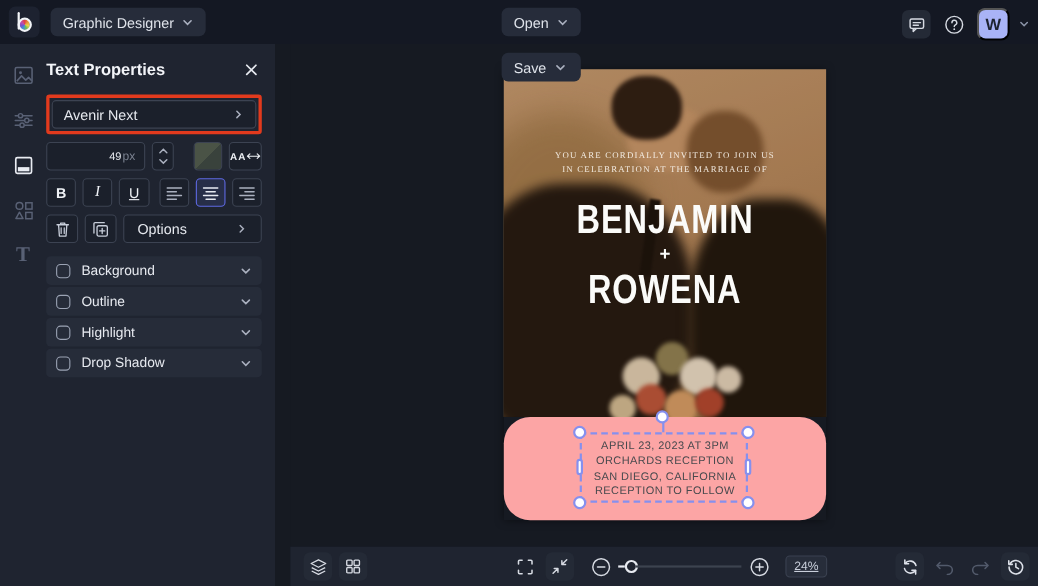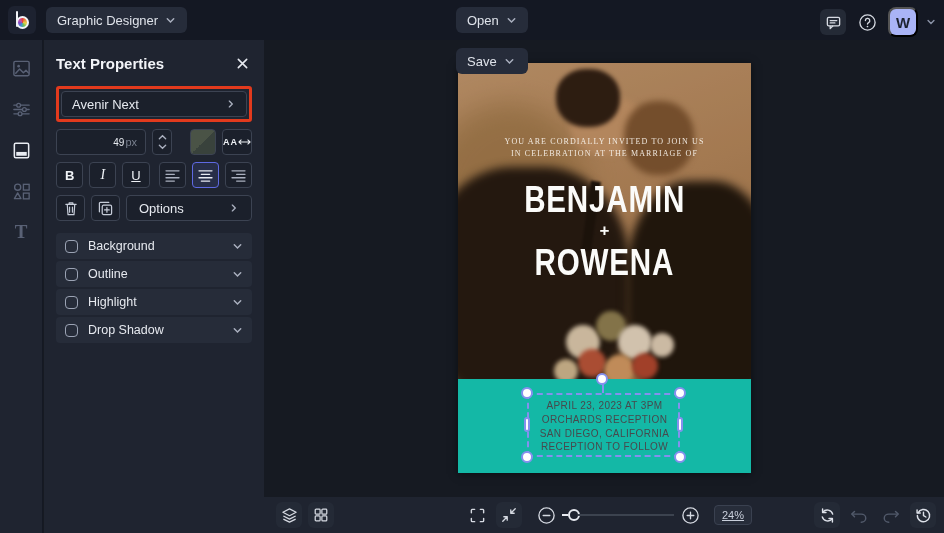--- a/index.html
+++ b/index.html
@@ -29,21 +29,21 @@
            justify-content:center; font-weight:bold; font-size:15px; color:#1d2230; cursor:pointer; }
 
   
   .rail{ position:absolute; top:40px; left:0; bottom:0; width:43px; background:#1f2430;
          border-right:1px solid #141823; display:flex; flex-direction:column; align-items:center;
          padding-top:16px; gap:17px; z-index:10; }
   .rail-btn{ width:24px; height:24px; background:none; border:none; display:flex; align-items:center;
              justify-content:center; cursor:pointer; }
 
   
-  .panel{ position:absolute; top:40px; left:44px; bottom:0; width:220px; background:#1f2430;
+  .panel{ position:absolute; top:40px; left:30px; bottom:0; width:220px; background:#1f2430;
           padding:0 12px; z-index:10; }
   .panel-header{ height:46px; display:flex; align-items:center; justify-content:space-between; }
   .panel-title{ font-size:15px; font-weight:bold; color:#f2f4f8; }
   .close-btn{ background:none; border:none; cursor:pointer; width:20px; height:20px;
               display:flex; align-items:center; justify-content:center; }
   .font-wrap{ border:3px solid #e23a1d; border-radius:3px; padding:2px; }
   .field-btn{ width:100%; height:26px; background:#1b202b; border:1px solid #3c4352; border-radius:4px;
               color:#e6e9ef; font-size:13px; display:flex; align-items:center;
               justify-content:space-between; padding:0 10px; cursor:pointer; font-family:inherit; }
   .row{ display:flex; align-items:center; gap:6px; margin-top:7px; }
@@ -99,21 +99,21 @@
   .ph-tie{ left:128px; top:118px; width:10px; height:70px; background:#0d0a07; filter:blur(1px);
            transform:rotate(8deg); }
   .bq{ position:absolute; border-radius:50%; filter:blur(2px); }
   .ph-overlay{ position:absolute; inset:0; background:rgba(84,50,26,.20); }
   .photo-text{ position:absolute; left:0; width:100%; text-align:center; z-index:5; }
   .invite-line{ font-family:"Liberation Serif",serif; font-size:8px; letter-spacing:1.1px;
                 color:rgba(248,243,235,.92); line-height:12px; }
   .big-name{ display:inline-block; transform:scaleX(.8); font-weight:bold; font-size:37px;
              letter-spacing:1px; color:#fbfbf9; line-height:34px; }
   .plus-sign{ font-size:17px; color:#fbfbf9; font-weight:bold; }
-  .grayband{ position:relative; width:293px; height:94px; background:#14b8a6; }
+  .grayband{ position:relative; width:293px; height:94px; background:#fca5a5;border-radius:24px; }
   .detail-lines{ position:absolute; top:20px; left:0; width:100%; text-align:center; z-index:2; }
   .detail-line{ font-size:10px; line-height:13.8px; letter-spacing:.4px; color:#47494d; }
   .sel-box{ position:absolute; left:69px; top:14px; width:153px; height:64px;
             border:2px dashed #8590ee; z-index:3; cursor:move; background:transparent; }
   .handle{ position:absolute; background:#fff; border:2px solid #8590ee; z-index:4; cursor:pointer; }
   .h-circ{ width:12px; height:12px; border-radius:50%; }
   .h-pill{ width:6px; height:15px; border-radius:3px; }
   .rot-line{ position:absolute; left:144px; top:2px; height:12px; width:0;
              border-left:2px dashed #8590ee; z-index:3; }
   .rot-handle{ left:138px; top:-6px; }

